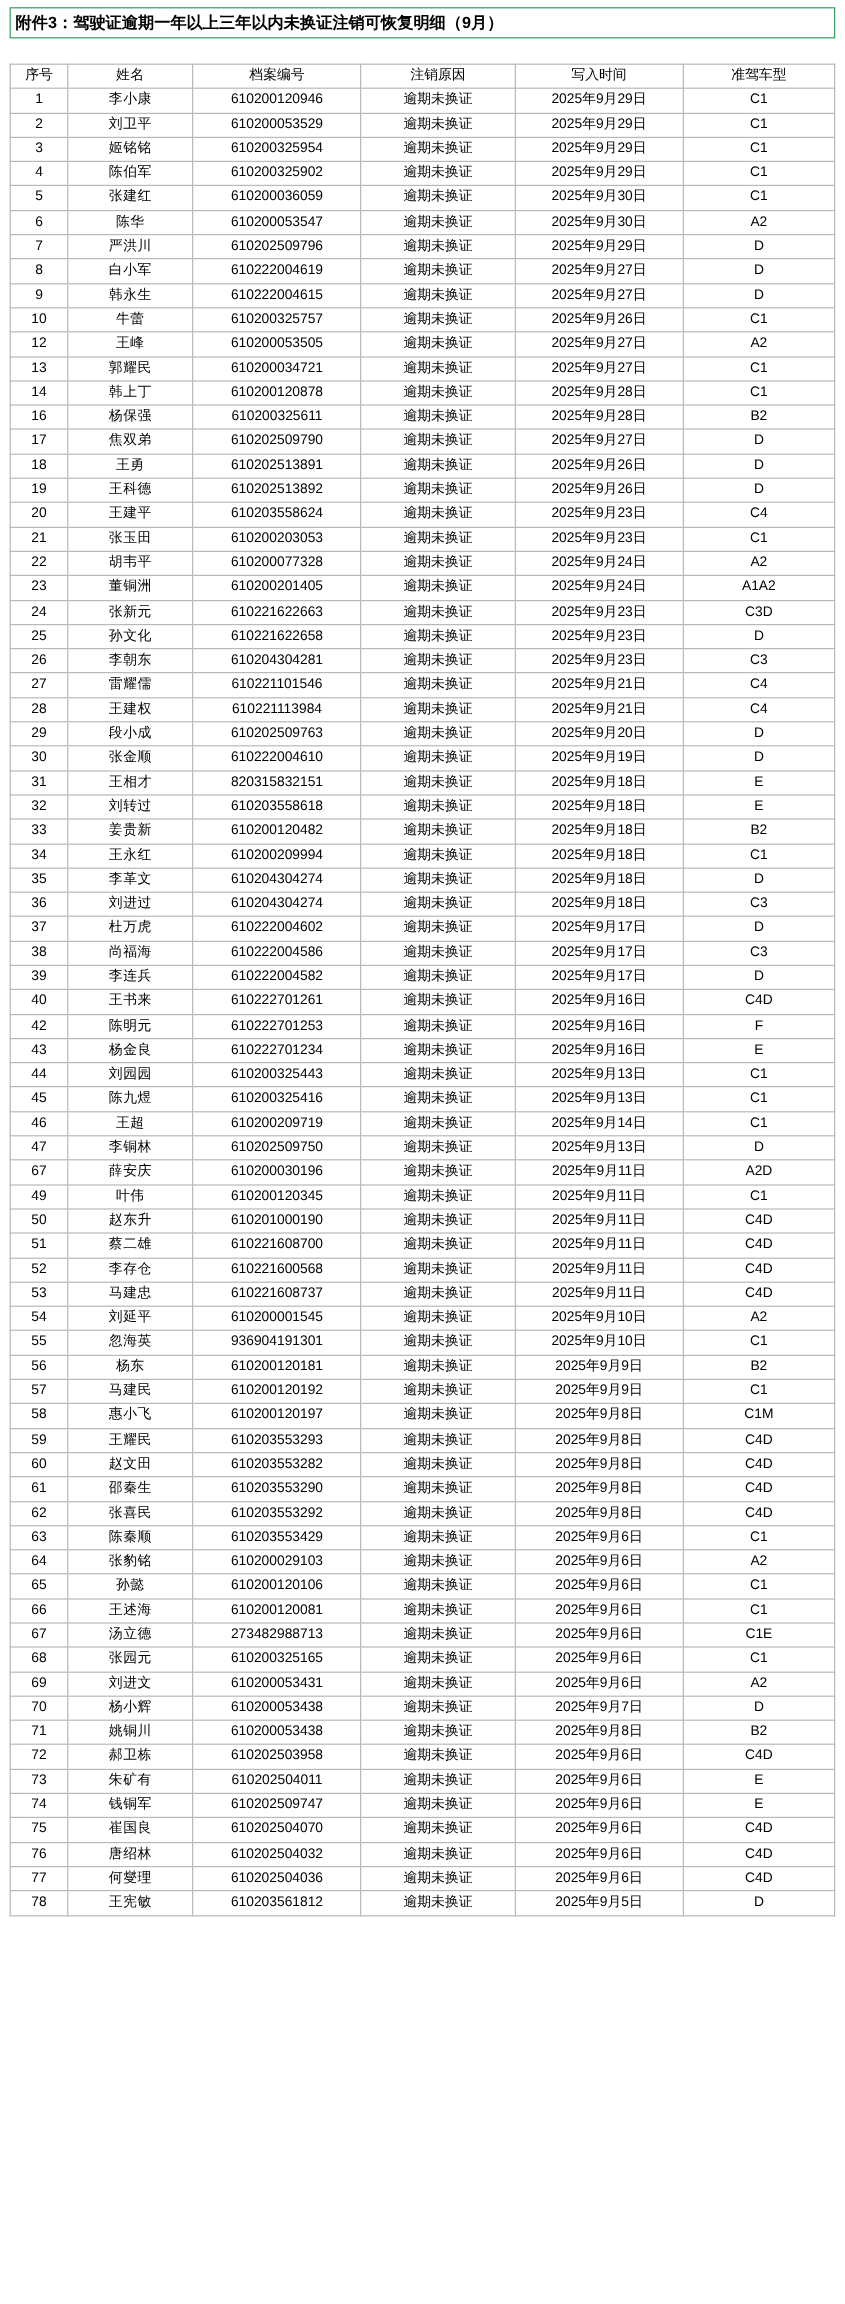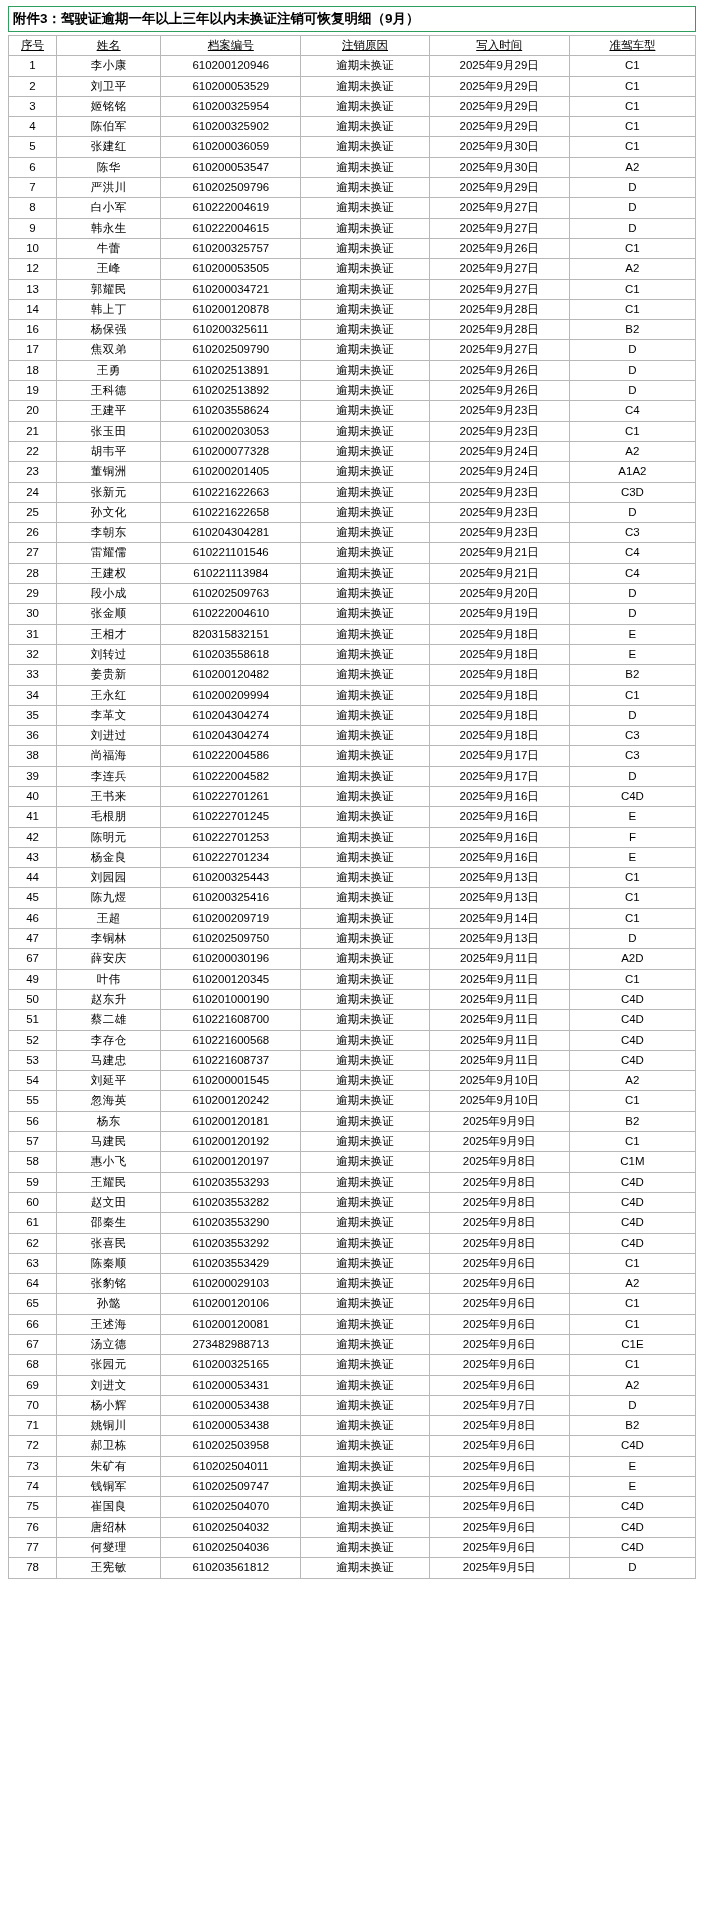--- a/index.html
+++ b/index.html
@@ -14,21 +14,21 @@
   }
   .page {
     width: 704px;
     box-sizing: border-box;
     padding: 6px 8px 4px 8px;
   }
   .title-bar {
     border: 1px solid #2f9e5e;
     background: #ffffff;
     padding: 3px 4px 4px 4px;
-    margin-bottom: 3px;
+    margin-bottom: 21px;
   }
   .title-text {
     font-size: 13.5px;
     font-weight: bold;
     letter-spacing: 0px;
     line-height: 17px;
     white-space: nowrap;
   }
   table.reg {
     border-collapse: collapse;
@@ -42,21 +42,20 @@
     height: 19.3px;
     line-height: 19.3px;
     text-align: center;
     vertical-align: middle;
     overflow: hidden;
     white-space: nowrap;
   }
   table.reg th {
     font-weight: normal;
     font-size: 11.5px;
-    text-decoration: underline;
   }
   col.c-idx { width: 48px; }
   col.c-name { width: 104px; }
   col.c-file { width: 140px; }
   col.c-reason { width: 128px; }
   col.c-date { width: 140px; }
   col.c-type { width: 126px; }
   td.name, th.name { letter-spacing: 0.5px; }
   td.file { font-family: "Liberation Sans", "DejaVu Sans", sans-serif; }
 </style>
@@ -355,20 +354,28 @@
         </tr>
         <tr>
           <td class="idx">36</td>
           <td class="name">刘进过</td>
           <td class="file">610204304274</td>
           <td class="reason">逾期未换证</td>
           <td class="date">2025年9月18日</td>
           <td class="type">C3</td>
         </tr>
         <tr>
+          <td class="idx">37</td>
+          <td class="name">杜万虎</td>
+          <td class="file">610222004602</td>
+          <td class="reason">逾期未换证</td>
+          <td class="date">2025年9月17日</td>
+          <td class="type">D</td>
+        </tr>
+        <tr>
           <td class="idx">38</td>
           <td class="name">尚福海</td>
           <td class="file">610222004586</td>
           <td class="reason">逾期未换证</td>
           <td class="date">2025年9月17日</td>
           <td class="type">C3</td>
         </tr>
         <tr>
           <td class="idx">39</td>
           <td class="name">李连兵</td>
@@ -379,28 +386,20 @@
         </tr>
         <tr>
           <td class="idx">40</td>
           <td class="name">王书来</td>
           <td class="file">610222701261</td>
           <td class="reason">逾期未换证</td>
           <td class="date">2025年9月16日</td>
           <td class="type">C4D</td>
         </tr>
         <tr>
-          <td class="idx">41</td>
-          <td class="name">毛根朋</td>
-          <td class="file">610222701245</td>
-          <td class="reason">逾期未换证</td>
-          <td class="date">2025年9月16日</td>
-          <td class="type">E</td>
-        </tr>
-        <tr>
           <td class="idx">42</td>
           <td class="name">陈明元</td>
           <td class="file">610222701253</td>
           <td class="reason">逾期未换证</td>
           <td class="date">2025年9月16日</td>
           <td class="type">F</td>
         </tr>
         <tr>
           <td class="idx">43</td>
           <td class="name">杨金良</td>
@@ -493,21 +492,21 @@
           <td class="idx">54</td>
           <td class="name">刘延平</td>
           <td class="file">610200001545</td>
           <td class="reason">逾期未换证</td>
           <td class="date">2025年9月10日</td>
           <td class="type">A2</td>
         </tr>
         <tr>
           <td class="idx">55</td>
           <td class="name">忽海英</td>
-          <td class="file">610200120242</td>
+          <td class="file">936904191301</td>
           <td class="reason">逾期未换证</td>
           <td class="date">2025年9月10日</td>
           <td class="type">C1</td>
         </tr>
         <tr>
           <td class="idx">56</td>
           <td class="name">杨东</td>
           <td class="file">610200120181</td>
           <td class="reason">逾期未换证</td>
           <td class="date">2025年9月9日</td>

